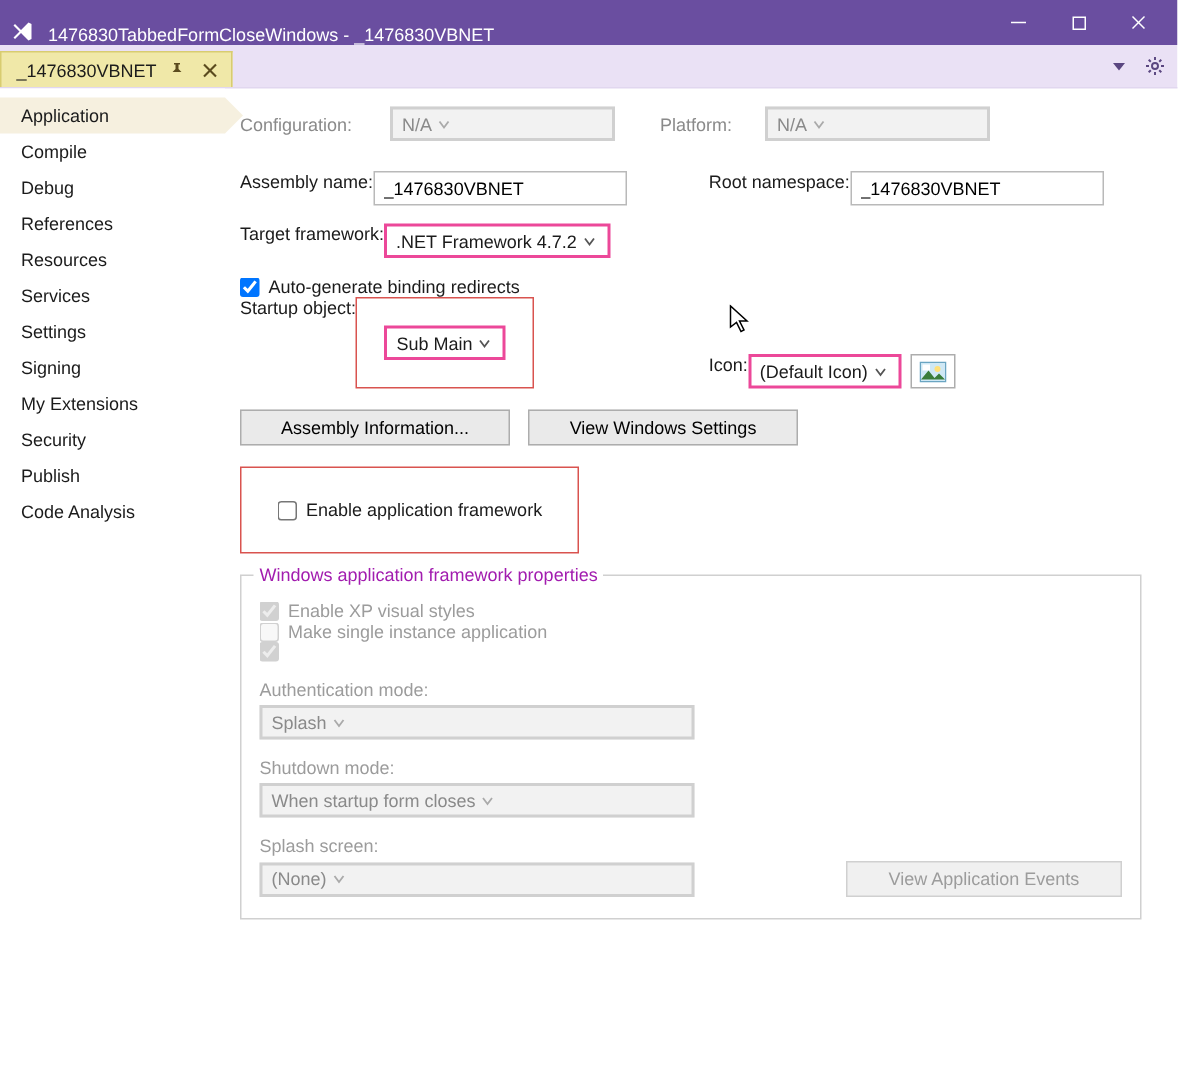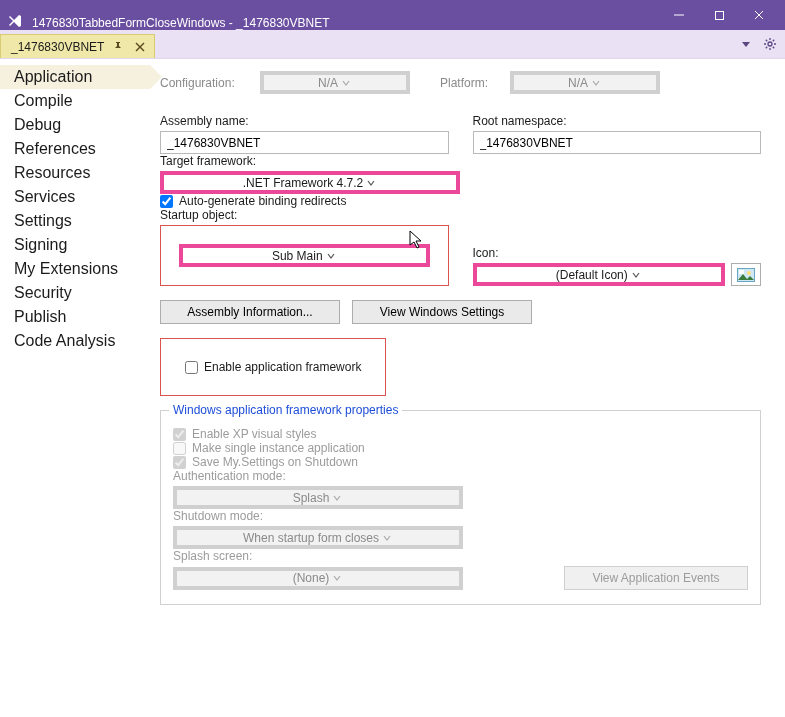--- a/index.html
+++ b/index.html
@@ -17,42 +17,42 @@
   
   .tabstrip { height:28px; background:#eae1f5; display:flex; align-items:flex-end; position:relative; }
   .tabstrip .tab { height:24px; background:#f0e8a8; border:1px solid #d8cc70; border-bottom:none; display:flex; align-items:center; padding:0 6px 0 10px; gap:6px; font-size:12px; }
   .tabstrip .tab .pin, .tabstrip .tab .close { width:16px; height:16px; display:flex; align-items:center; justify-content:center; cursor:pointer; }
   .tabstrip .right { position:absolute; right:6px; top:0; height:28px; display:flex; align-items:center; gap:6px; }
   .tabstrip .right .tri, .tabstrip .right .gear { width:18px; height:18px; display:flex; align-items:center; justify-content:center; cursor:pointer; }
 
   
   .body { position:absolute; top:58px; left:0; right:0; bottom:0; display:flex; background:#fff; border-top:1px solid #e1d7ef; }
   .sidebar { width:150px; background:#fff; padding-top:6px; }
-  .side-item { height:24px; display:flex; align-items:center; padding-left:14px; cursor:pointer; font-size:16px; }
+  .side-item { height:24px; display:flex; align-items:center; padding-left:14px; cursor:pointer; font-size:12px; }
   .side-item.active { background:#f6f0df; position:relative; }
   .side-item.active::after {
     content:""; position:absolute; right:-12px; top:0; width:0; height:0;
     border-top:12px solid transparent; border-bottom:12px solid transparent; border-left:12px solid #f6f0df;
   }
 
   .main { flex:1; padding:12px 24px 16px 10px; overflow:auto; }
 
   .row { display:flex; gap:24px; align-items:center; }
-  .col { flex:1; display:flex; flex-direction:column; }
+  .col { flex:1; display:flex; flex-direction:row; }
   .label { font-size:12px; margin-bottom:3px; }
   .max300 { max-width:300px; }
 
   .config-row { display:flex; align-items:center; gap:10px; color:#8a8a8a; margin-bottom:20px; }
   .config-row .lbl { min-width:90px; }
 
   input.text {
     height:23px; border:1px solid #b9b9b9; padding:0 6px; font-size:12px; background:#fff; outline:none;
   }
   .select {
-    height:23px; border:4px solid #ec4899; background:#fff; display:flex; align-items:center; padding:0 4px 0 6px; justify-content:center; cursor:pointer; font-size:12px;
+    height:23px; border:2px solid #ec4899; background:#fff; display:flex; align-items:center; padding:0 4px 0 6px; justify-content:flex-start; cursor:pointer; font-size:12px;
   }
   .select.disabled { background:#f2f2f2; color:#8a8a8a; border-color:#d0d0d0; cursor:default; }
   .select .chev { width:16px; height:16px; display:flex; align-items:center; justify-content:center; }
   .select .chev svg { stroke:#555; }
   .select.disabled .chev svg { stroke:#aaa; }
 
   .highlight-red { border:1.5px solid #d9534f; padding:18px; }
 
   .checkbox { display:flex; align-items:center; gap:6px; font-size:12px; }
   .checkbox input { width:13px; height:13px; margin:0; }
@@ -61,28 +61,28 @@
     height:24px; border:1px solid #adadad; background:#eaeaea; padding:0 16px; font-size:12px; cursor:pointer;
     display:inline-flex; align-items:center; justify-content:center;
   }
   .btn.disabled { color:#9c9c9c; background:#f0f0f0; border-color:#d0d0d0; cursor:default; }
 
   .icon-btn {
     width:30px; height:23px; border:1px solid #adadad; display:flex; align-items:center; justify-content:center; cursor:pointer; background:#fff;
   }
 
   .groupbox { border:1px solid #d0d0d0; padding:10px 12px 14px 12px; margin-top:14px; position:relative; }
-  .groupbox .legend { position:absolute; top:-8px; left:8px; background:#fff; padding:0 4px; color:#1d4ed8; font-size:12px; }
+  .groupbox .legend { position:absolute; top:-8px; left:8px; background:#fff; padding:0 4px; color:#a21caf; font-size:12px; }
   .groupbox .checkbox, .groupbox .label { color:#9c9c9c; }
   .groupbox .checkbox input { accent-color:#bcbcbc; }
   .groupbox .select { max-width:290px; }
 
   .cursor { position:absolute; width:16px; height:20px; pointer-events:none; }
 
-  .mt6{margin-top:6px}.mt10{}.mt12{}.mt14{margin-top:14px}
+  .mt6{margin-top:6px}.mt10{}.mt12{margin-top:12px}.mt14{margin-top:14px}
 </style>
 </head>
 <body>
 
 <div class="titlebar">
   <span class="vs-icon">
     <svg width="16" height="16" viewBox="0 0 16 16">
         <path d="M2 12 L6 8 L2 4 L3 3 L7 7 L12 2 L14 3 L14 13 L12 14 L7 9 L3 13 Z" fill="#fff"></path>
       </svg>
   </span>
@@ -273,21 +273,20 @@
       <div class="checkbox mt6">
         <input type="checkbox" disabled="" id="cb-xp" checked="" style="">
         <label for="cb-xp">Enable XP visual styles</label>
       </div>
       <div class="checkbox mt10">
         <input type="checkbox" disabled="" id="cb-si" style="">
         <label for="cb-si">Make single instance application</label>
       </div>
       <div class="checkbox mt10">
         <input type="checkbox" disabled="" id="cb-ss" checked="" style="">
-        <label for="cb-ss">Save My.Settings on Shutdown</label>
       </div>
       <div class="label mt12">Authentication mode:</div>
       <div class="select disabled">
         <span>Splash</span>
         <span class="chev">
             <svg width="10" height="10" viewBox="0 0 10 10">
               <path d="M2 3 L5 7 L8 3" fill="none" stroke-width="1.2"></path>
             </svg>
           </span>
       </div>

